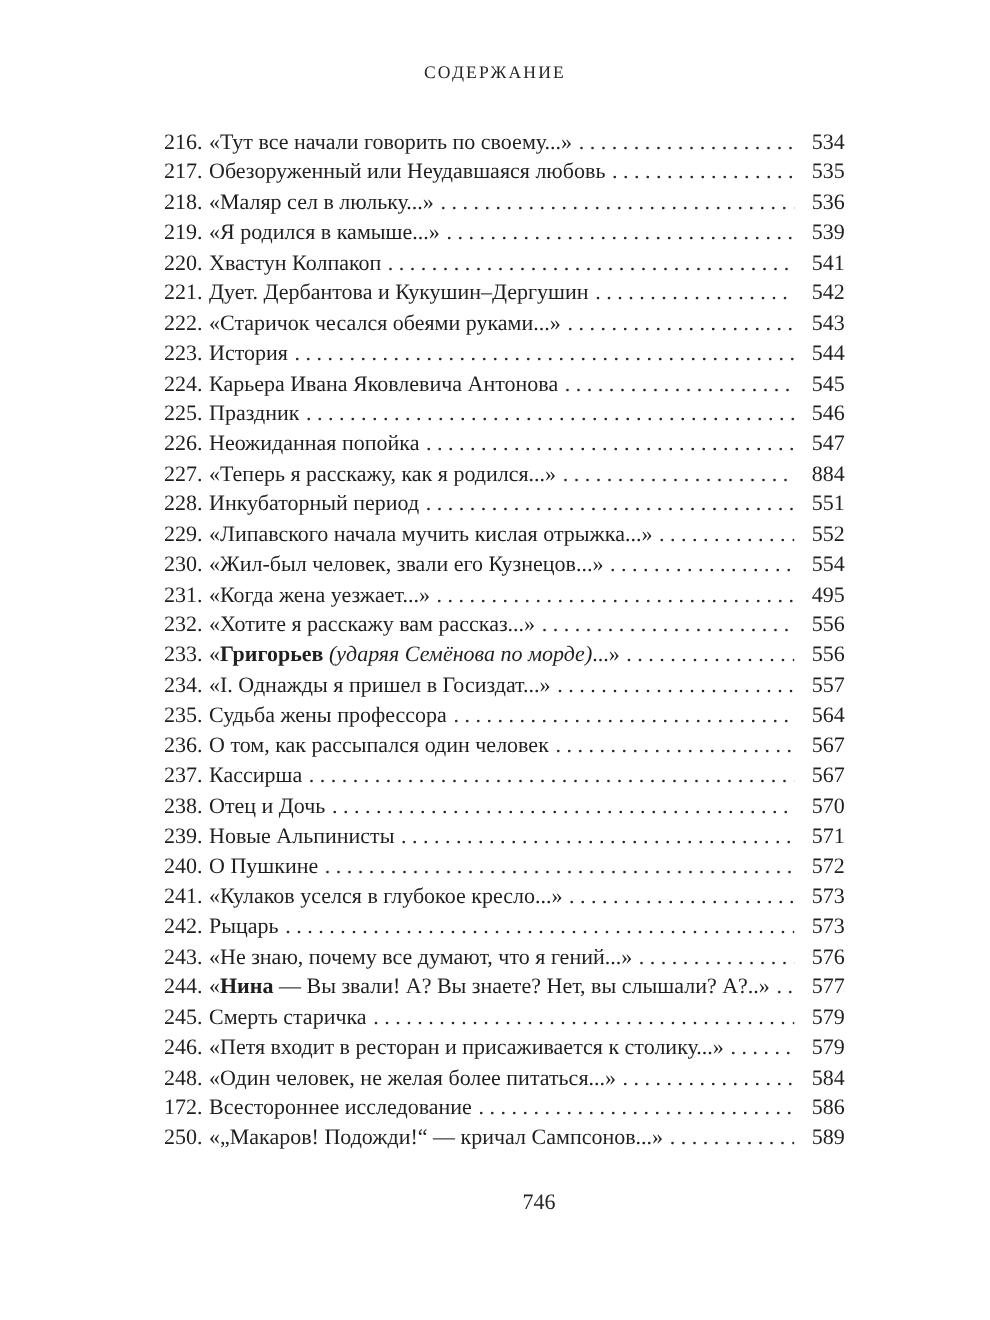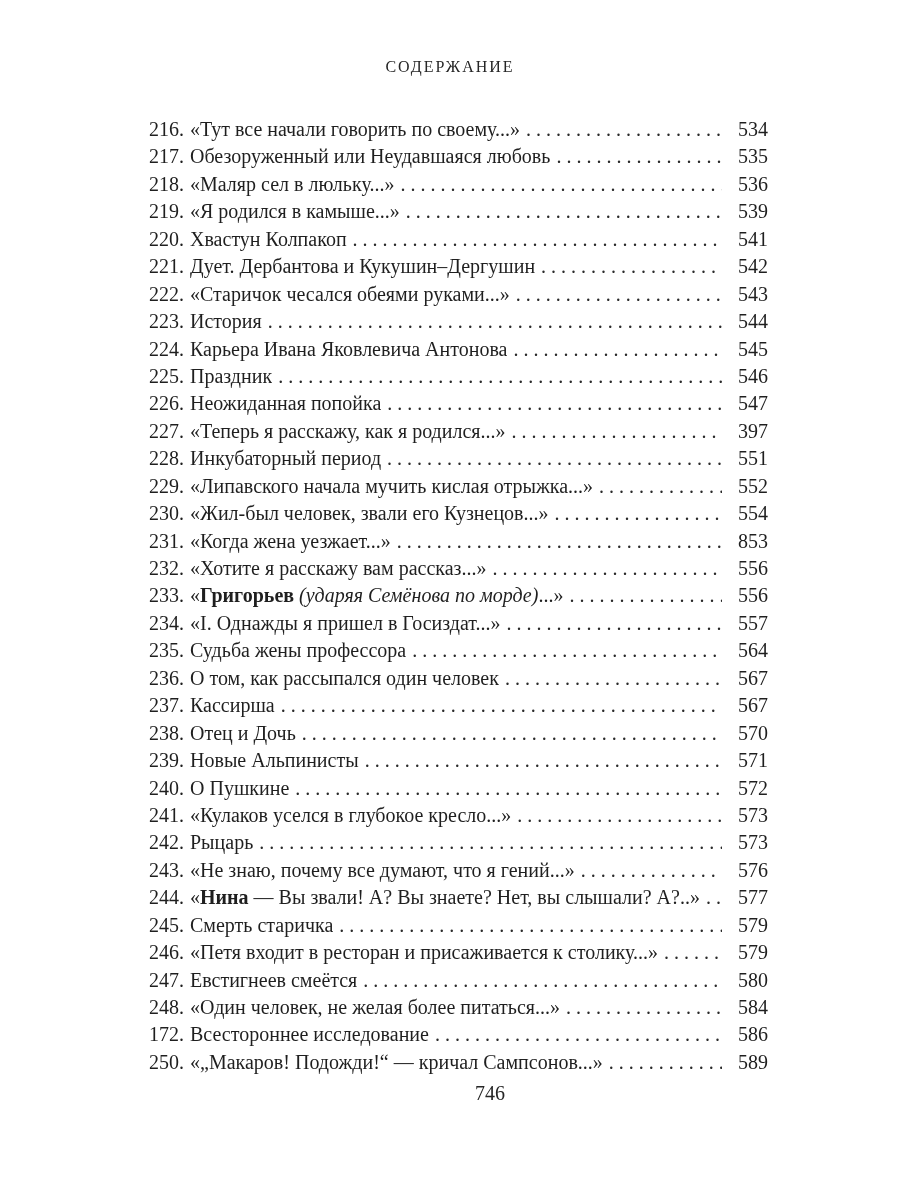--- a/index.html
+++ b/index.html
@@ -136,41 +136,41 @@
         <span class="page-num">546</span>
       </div>
       <div class="entry">
         <span class="entry-text"><span class="entry-num">226.</span><span class="">Неожиданная попойка</span></span>
         <span class="dots"></span>
         <span class="page-num">547</span>
       </div>
       <div class="entry">
         <span class="entry-text"><span class="entry-num">227.</span><span class="">«Теперь я расскажу, как я родился...»</span></span>
         <span class="dots"></span>
-        <span class="page-num">397</span>
+        <span class="page-num">884</span>
       </div>
       <div class="entry">
         <span class="entry-text"><span class="entry-num">228.</span><span class="">Инкубаторный период</span></span>
         <span class="dots"></span>
         <span class="page-num">551</span>
       </div>
       <div class="entry">
         <span class="entry-text"><span class="entry-num">229.</span><span class="">«Липавского начала мучить кислая отрыжка...»</span></span>
         <span class="dots"></span>
         <span class="page-num">552</span>
       </div>
       <div class="entry">
         <span class="entry-text"><span class="entry-num">230.</span><span class="">«Жил-был человек, звали его Кузнецов...»</span></span>
         <span class="dots"></span>
         <span class="page-num">554</span>
       </div>
       <div class="entry">
         <span class="entry-text"><span class="entry-num">231.</span><span class="">«Когда жена уезжает...»</span></span>
         <span class="dots"></span>
-        <span class="page-num">853</span>
+        <span class="page-num">495</span>
       </div>
       <div class="entry">
         <span class="entry-text"><span class="entry-num">232.</span><span class="">«Хотите я расскажу вам рассказ...»</span></span>
         <span class="dots"></span>
         <span class="page-num">556</span>
       </div>
       <div class="entry">
         <span class="entry-text"><span class="entry-num">233.</span><span class="">«</span><span class="seg-b ">Григорьев</span><span class=""> </span><span class="seg-i">(ударяя Семёнова по морде)</span><span class="">...»</span></span>
         <span class="dots"></span>
         <span class="page-num">556</span>
@@ -232,25 +232,20 @@
       </div>
       <div class="entry">
         <span class="entry-text"><span class="entry-num">245.</span><span class="">Смерть старичка</span></span>
         <span class="dots"></span>
         <span class="page-num">579</span>
       </div>
       <div class="entry">
         <span class="entry-text"><span class="entry-num">246.</span><span class="">«Петя входит в ресторан и присаживается к столику...»</span></span>
         <span class="dots"></span>
         <span class="page-num">579</span>
-      </div>
-      <div class="entry">
-        <span class="entry-text"><span class="entry-num">247.</span><span class="">Евстигнеев смеётся</span></span>
-        <span class="dots"></span>
-        <span class="page-num">580</span>
       </div>
       <div class="entry">
         <span class="entry-text"><span class="entry-num">248.</span><span class="">«Один человек, не желая более питаться...»</span></span>
         <span class="dots"></span>
         <span class="page-num">584</span>
       </div>
       <div class="entry">
         <span class="entry-text"><span class="entry-num">172.</span><span class="">Всестороннее исследование</span></span>
         <span class="dots"></span>
         <span class="page-num">586</span>

